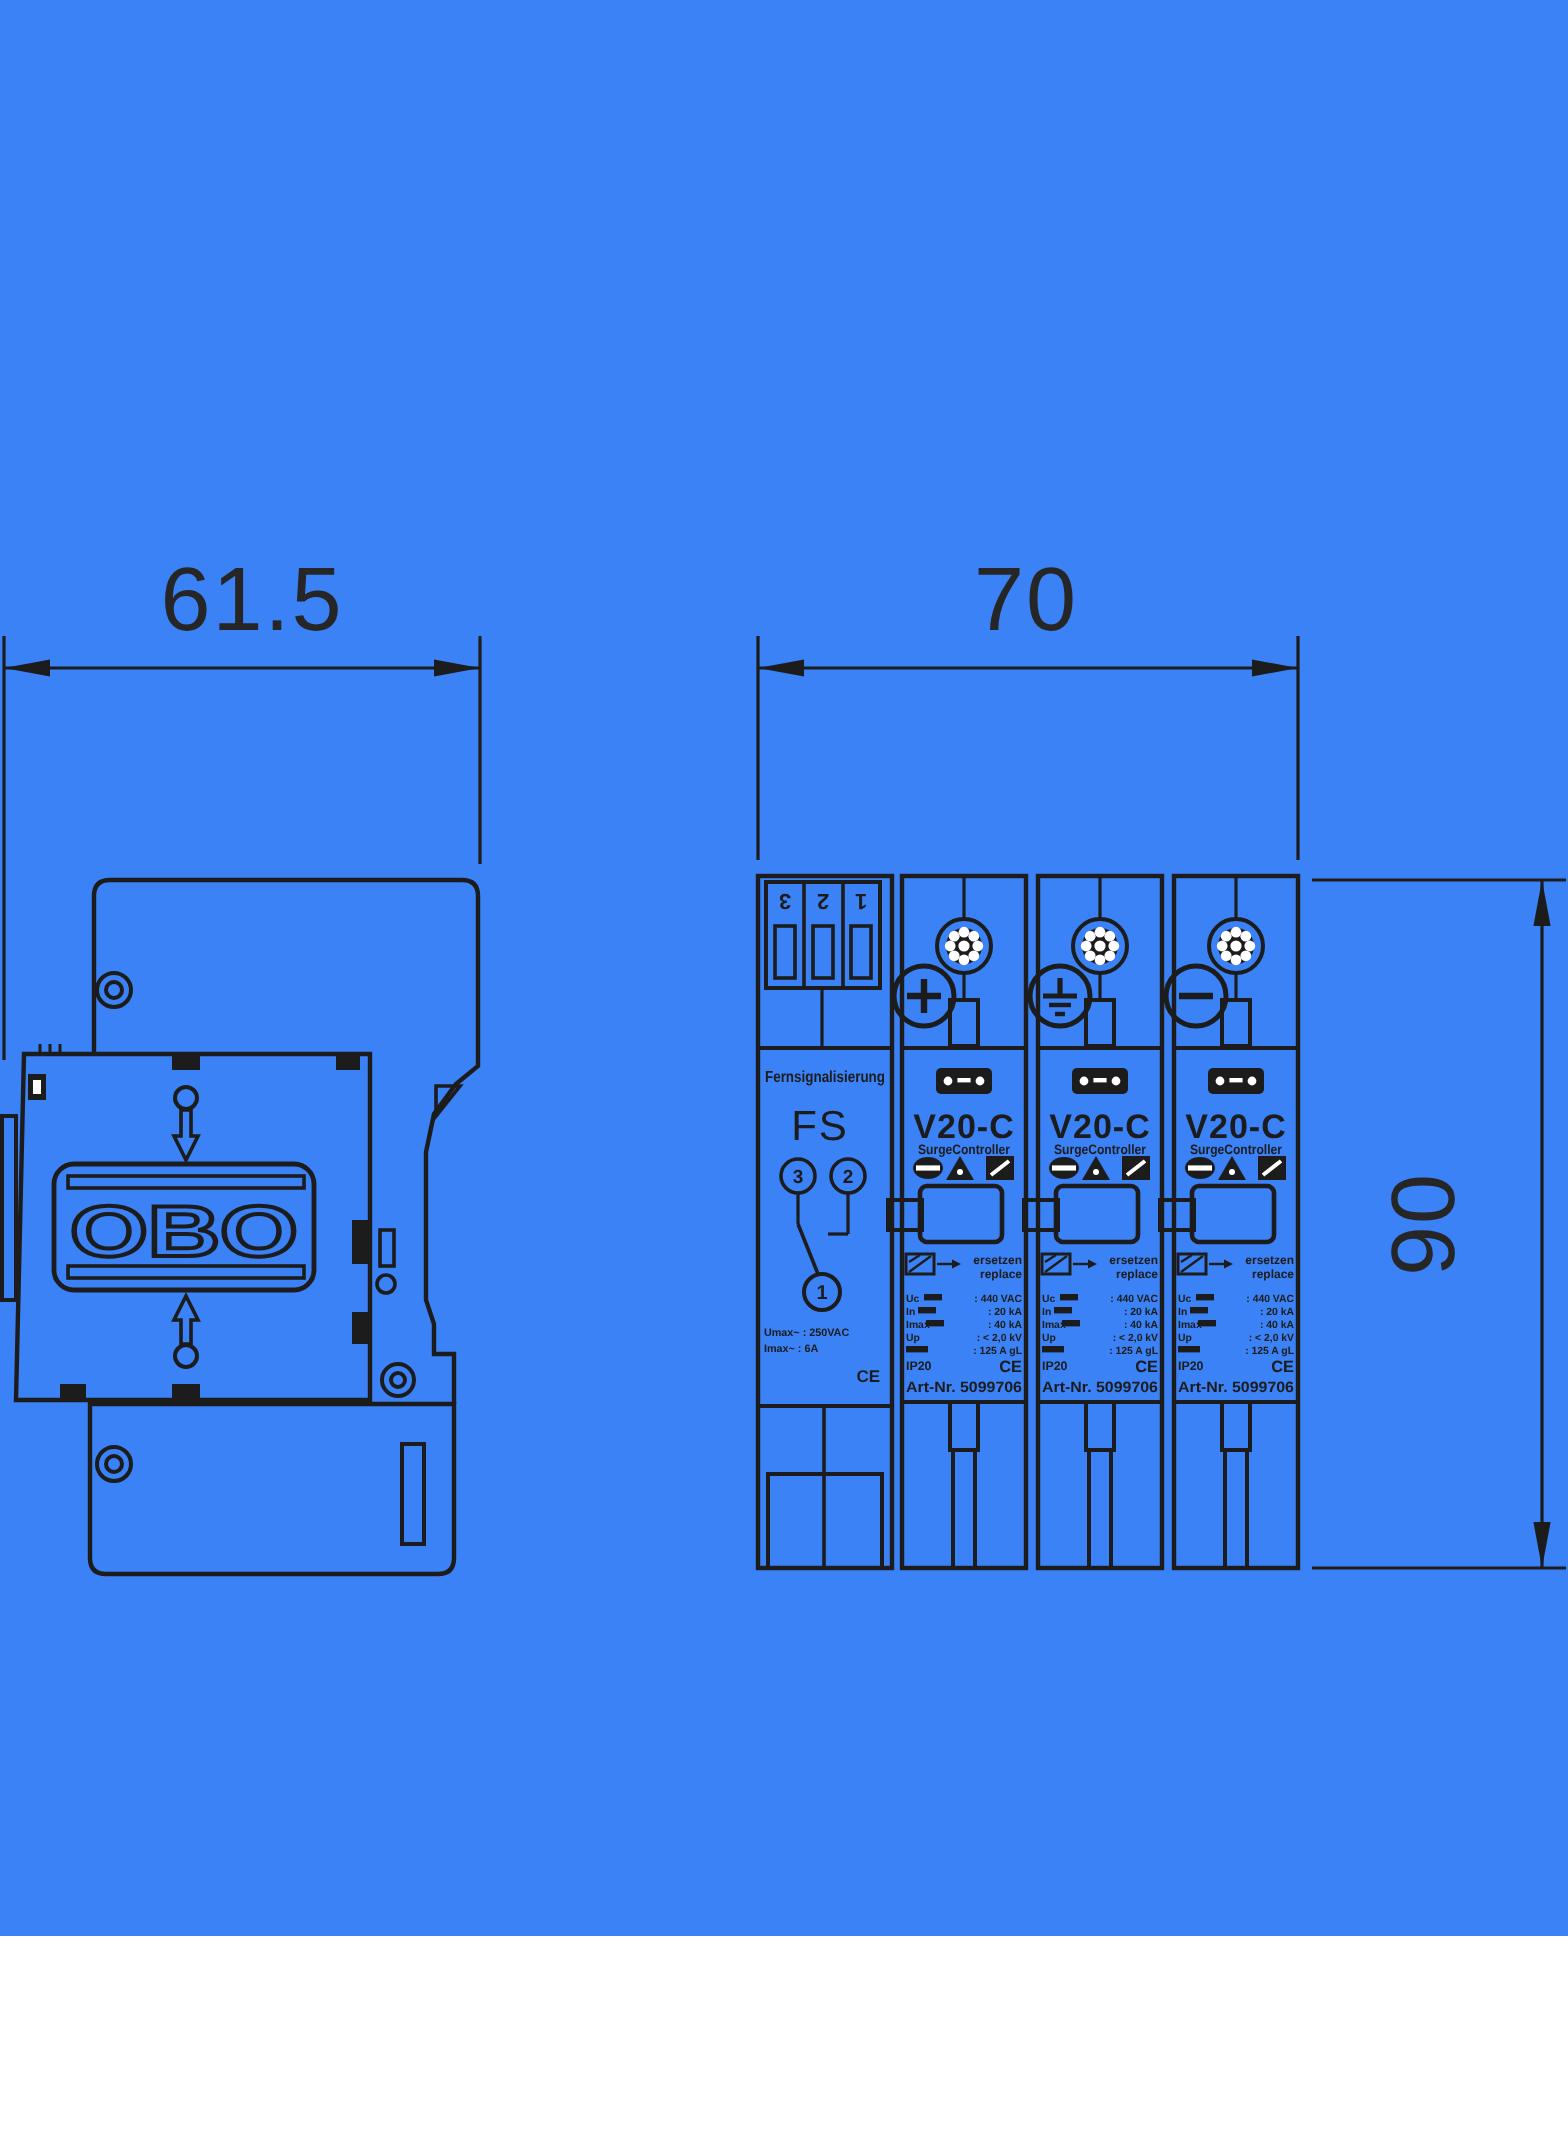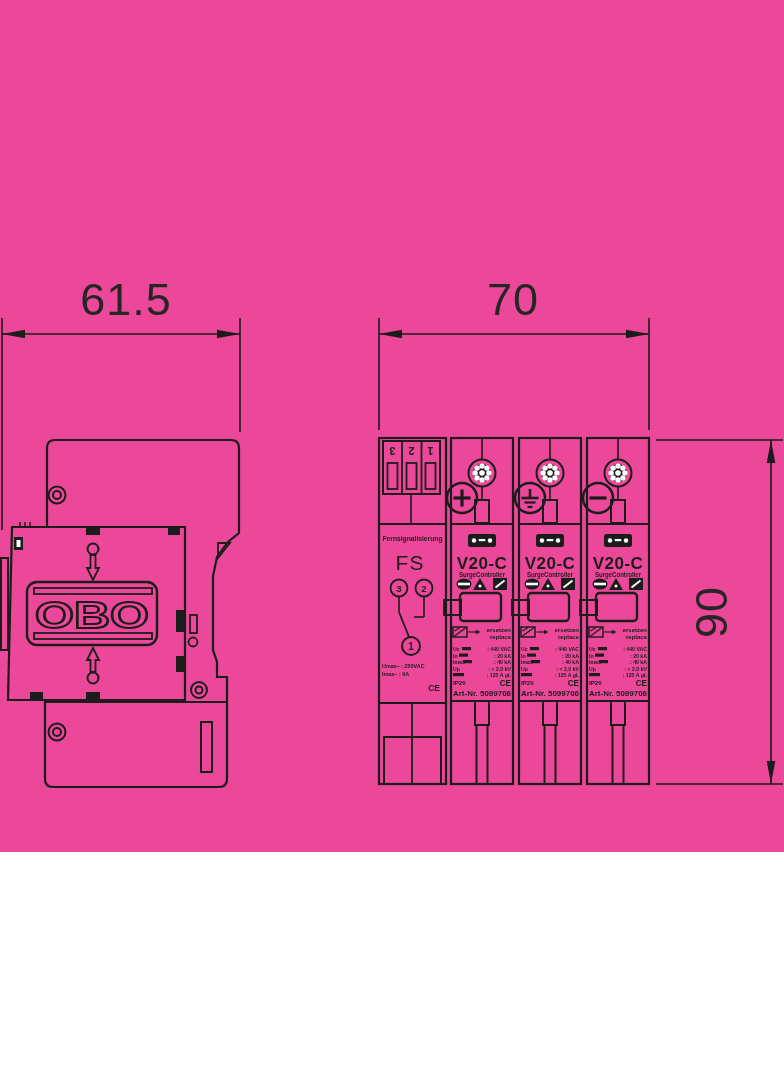--- a/index.html
+++ b/index.html
@@ -1,16 +1,16 @@
 <!DOCTYPE html>
 <html><head>
 <meta charset="utf-8">
 <style>
   html,body{margin:0;padding:0;background:#ffffff;}
-  #canvas{position:relative;width:784px;height:852px;background:#ec4899;overflow:hidden;}
+  #canvas{position:relative;width:784px;height:968px;background:#3b82f6;overflow:hidden;}
   svg{position:absolute;inset:0;}
   text{font-family:"Liberation Sans","DejaVu Sans",sans-serif;fill:#1c1c1c;}
   .ln{fill:none;stroke:#1c1c1c;}
   .fillink{fill:#1c1c1c;stroke:none;}
   .wht{fill:#ffffff;stroke:none;}
   .dimnum{font-size:45px;font-weight:300;letter-spacing:1px;fill:#262626;}
   .modname{font-size:17px;font-weight:700;letter-spacing:.5px;}
   .tiny{font-weight:700;}
 </style>
 </head>

